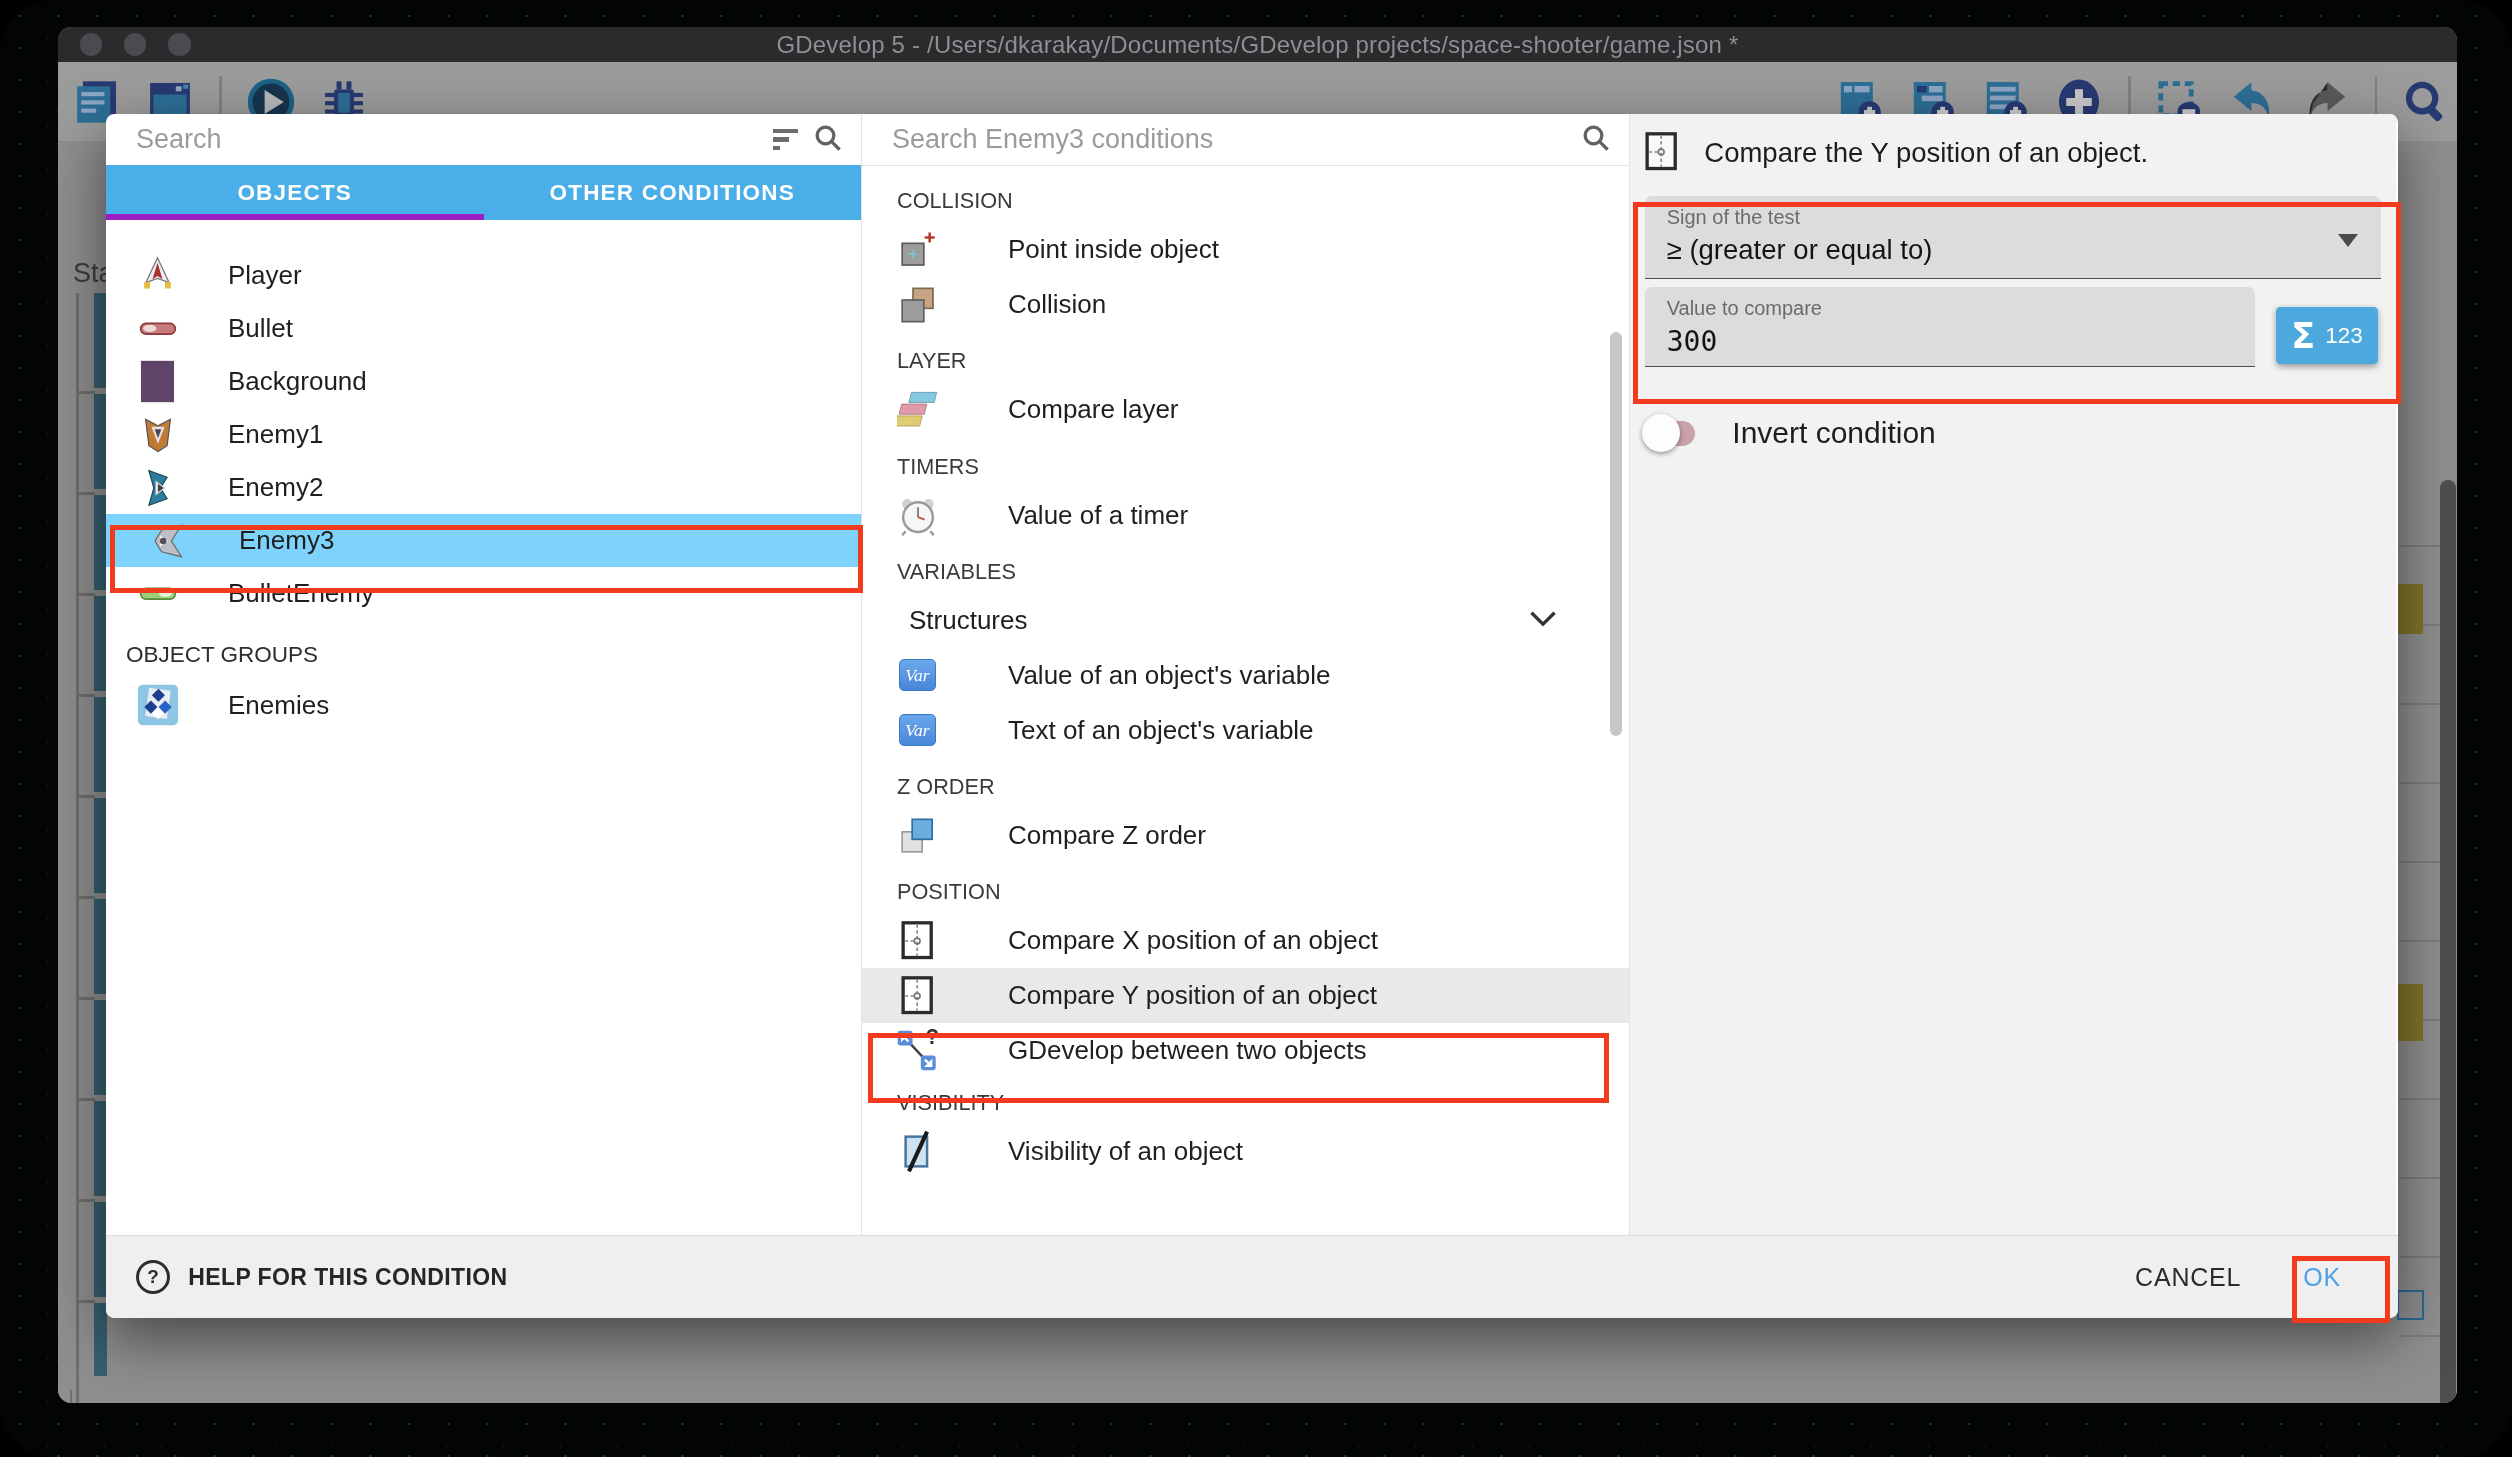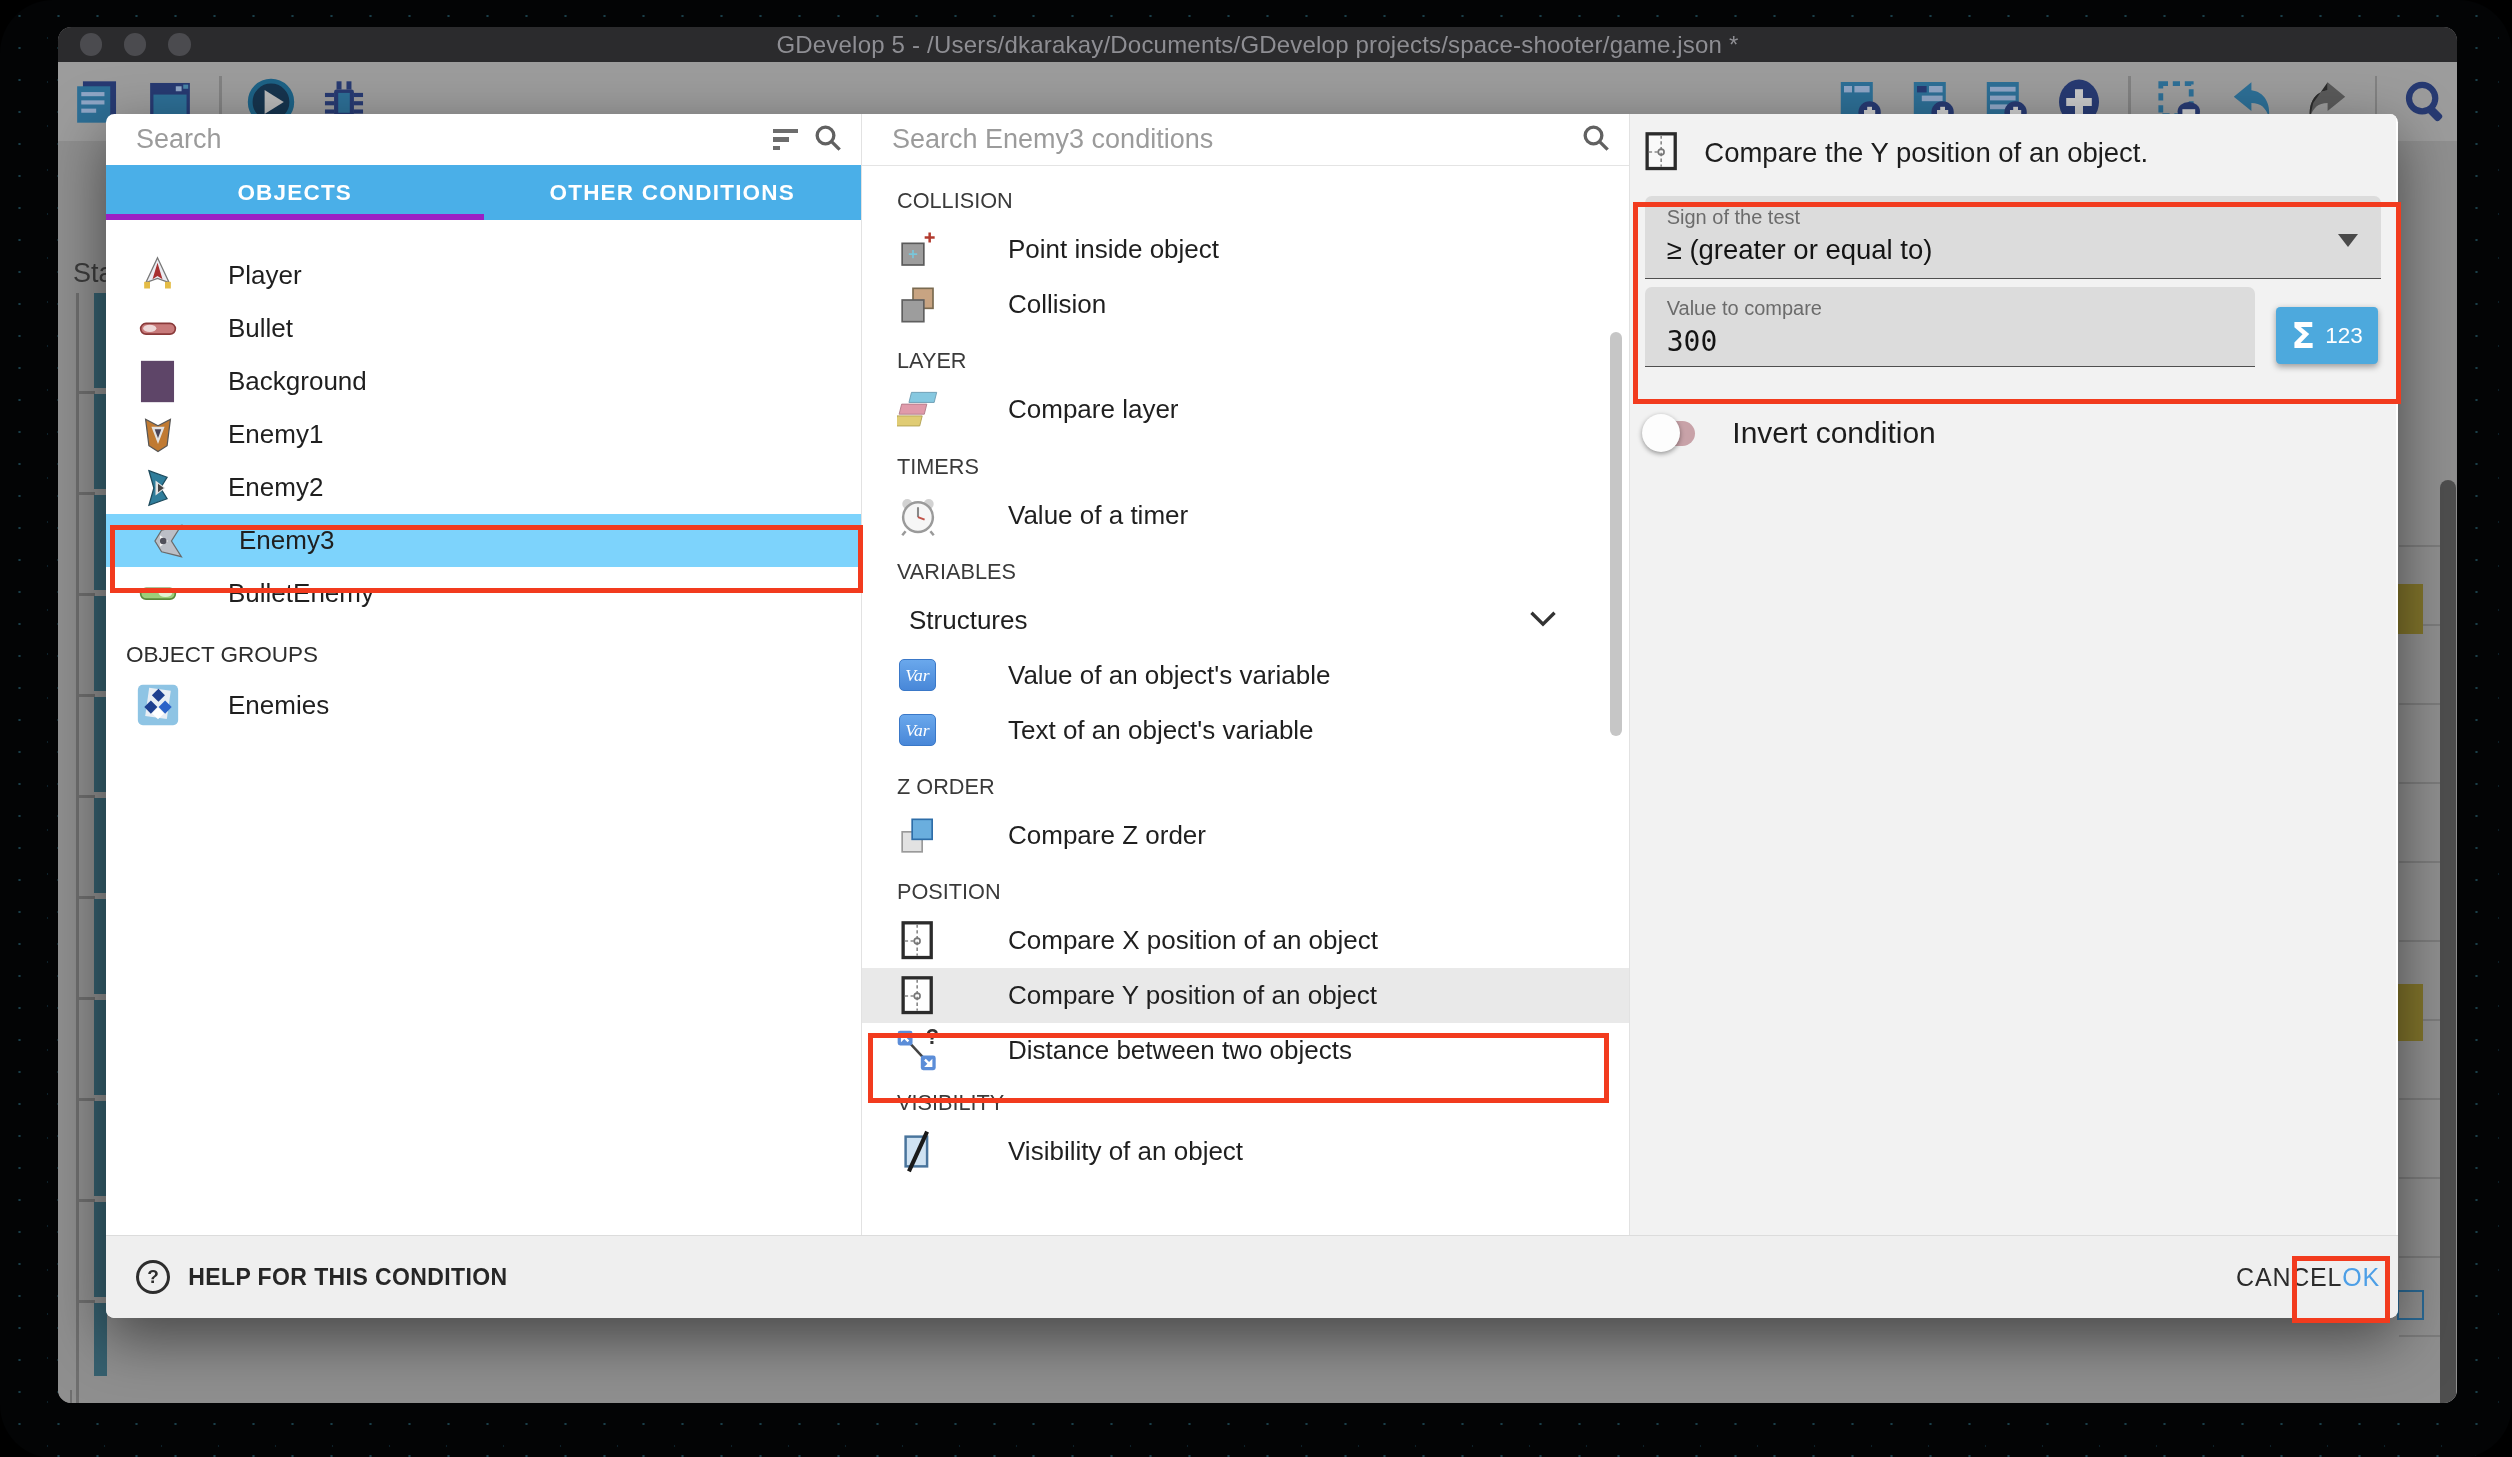--- a/index.html
+++ b/index.html
@@ -86,21 +86,21 @@
   .invert-row{position:absolute;left:18.3px;top:302px;display:flex;align-items:center;}
   .toggle{position:relative;width:47px;height:25px;border-radius:13.3px;background:#c8a2a8;margin-right:37px;cursor:pointer;}
   .knob{position:absolute;left:-6.7px;top:-6.7px;width:38px;height:38px;border-radius:50%;background:#fdfdfd;box-shadow:0 1.7px 5px rgba(0,0,0,.4);}
   .invert-label{font-size:30px;color:#1d1d1d;}
   
   .dlg-footer{height:82px;background:#efefef;border-top:0.8px solid #dcdcdc;display:flex;align-items:center;}
   .help{display:flex;align-items:center;gap:18.3px;margin-left:30px;cursor:pointer;}
   .help-circ{width:28px;height:28px;border-radius:50%;border:3.3px solid #2d2d2d;display:flex;align-items:center;justify-content:center;
     font-size:19px;font-weight:bold;color:#2d2d2d;}
   .help-txt{font-size:23px;font-weight:600;color:#262626;letter-spacing:0.4px;}
-  .foot-right{margin-left:auto;display:flex;align-items:center;margin-right:18px;}
+  .foot-right{margin-left:auto;display:flex;align-items:center;gap:62px;margin-right:57px;}
   .btn-cancel{font-size:25px;font-weight:500;color:#2b2b2b;letter-spacing:0.8px;cursor:pointer;}
   .btn-ok{font-size:25px;font-weight:500;color:#4d9fe6;letter-spacing:0.8px;cursor:pointer;}
   
   .ann{position:absolute;border:5.8px solid #f23b1e;box-sizing:border-box;pointer-events:none;z-index:50;}
   
   .var-badge{width:35px;height:30px;border-radius:5px;background:linear-gradient(#6aa8ec,#4887d8);border:0.8px solid #3a78c8;
     color:#fff;font-family:"Liberation Serif",serif;font-style:italic;font-size:17.5px;display:flex;align-items:center;justify-content:center;}
   .dist-ic{position:relative;width:43px;height:43px;}
   .dist-q{position:absolute;right:0;top:-5px;font-size:21.7px;font-weight:bold;color:#333;}
   .filter-ic{display:flex;flex-direction:column;gap:4.2px;align-items:flex-start;}
@@ -478,21 +478,21 @@
                   <svg width="43" height="43" viewBox="0 0 52 52">
                       <line x1="12" y1="12" x2="38" y2="40" stroke="#444" stroke-width="3"></line>
                       <rect x="2" y="2" width="18" height="18" rx="3" fill="#5b8dd8"></rect>
                       <path d="M6 16 L6 6 L16 6 L12 10 L16 14 L14 16 L10 12 Z" fill="#fff"></path>
                       <rect x="30" y="32" width="18" height="18" rx="3" fill="#5b8dd8"></rect>
                       <path d="M44 36 L44 46 L34 46 L38 42 L34 38 L36 36 L40 40 Z" fill="#fff"></path>
                     </svg>
                   <span class="dist-q">?</span>
                 </span>
               </span>
-              <span class="clabel">Distance between two objects</span>
+              <span class="clabel">GDevelop between two objects</span>
             </div>
 
             <div class="sec-h" style="margin-top:3.3px">VISIBILITY</div>
             <div class="crow">
               <span class="ic">
                 <svg width="38" height="43" viewBox="0 0 46 52">
                     <rect x="8" y="8" width="26" height="36" fill="#cfe2f2" stroke="#49749c" stroke-width="3"></rect>
                     <line x1="34" y1="2" x2="12" y2="50" stroke="#1a1a1a" stroke-width="5"></line>
                   </svg>
               </span>

